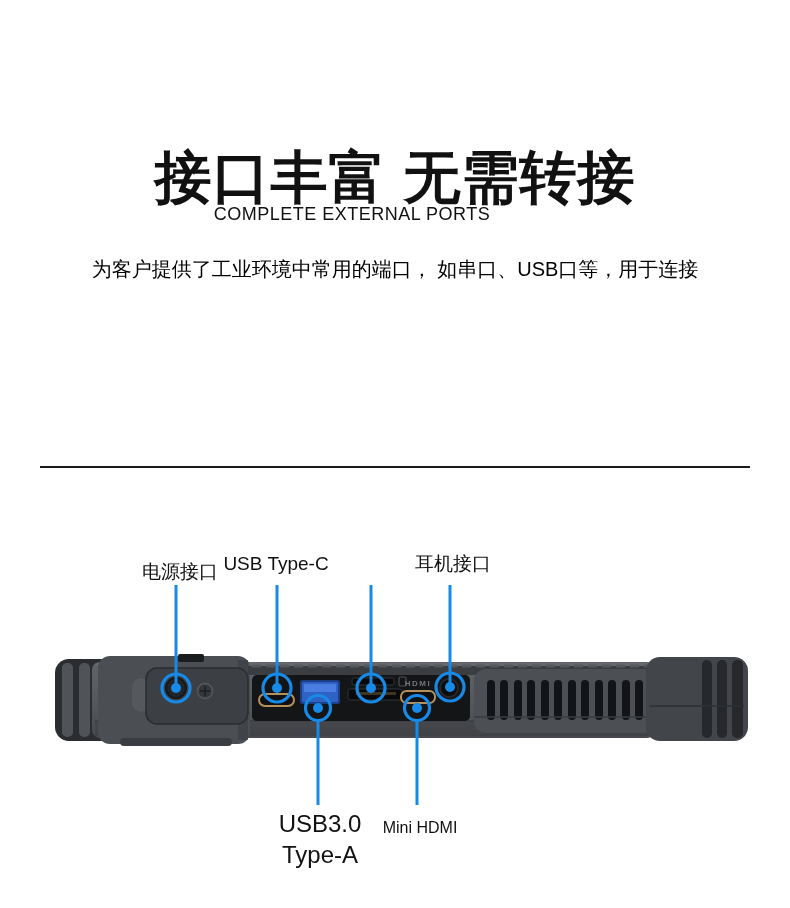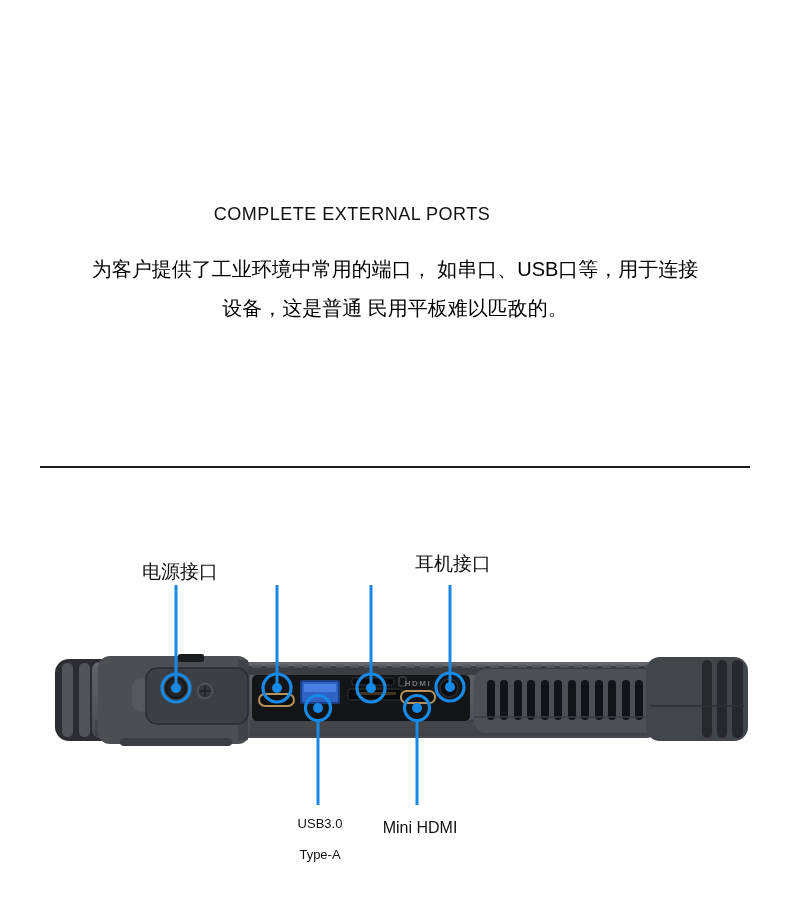--- a/index.html
+++ b/index.html
@@ -30,36 +30,36 @@
   .figure{position:absolute;top:490px;left:0;width:790px;height:418px;}
   .figure svg{position:absolute;top:0;left:0;display:block;}
   .callout-label{
     position:absolute;text-align:center;font-size:19px;line-height:28px;
     color:#111;white-space:nowrap;
   }
   .lbl-power{left:130px;top:60px;width:100px;margin-top:8px;}
   .lbl-usbc{left:212px;top:60px;width:128px;}
   .lbl-simtf{left:322px;top:32px;width:100px;}
   .lbl-headphone{left:403px;top:60px;width:100px;}
-  .lbl-usb3{left:268px;top:318px;width:104px;font-size:13px;line-height:31px;}
+  .lbl-usb3{left:268px;top:318px;width:104px;font-size:24px;line-height:31px;}
   .lbl-minihdmi{left:343px;top:324px;width:154px;font-size:16px;}
   .acc-line{stroke:var(--accent,#1789e6);stroke-width:3;}
   .acc-ring{stroke:var(--accent,#1789e6);stroke-width:3.2;fill:none;}
   .acc-dot{fill:var(--accent,#1789e6);}
 </style>
 </head>
 <body>
 
 <div class="page">
 
+  <h1 class="title">接口丰富 无需转接</h1>
   <div class="subtitle">COMPLETE EXTERNAL PORTS</div>
 
   <p class="desc">
     <span>为客户提供了工业环境中常用的端口， 如串口、USB口等，用于连接</span><br>
-    <span>设备，这是普通 民用平板难以匹敌的。</span>
   </p>
 
   <hr class="divider">
 
   <div class="figure">
 
     <svg width="790" height="418" viewBox="0 0 790 418">
       <defs>
         <linearGradient id="bodyGrad" x1="0" y1="0" x2="0" y2="1">
           <stop offset="0" stop-color="#606368"></stop>
@@ -188,20 +188,21 @@
       </g>
       <g>
         <circle class="acc-ring" cx="417" cy="218" r="12.5"></circle>
         <circle class="acc-dot" cx="417" cy="218" r="5"></circle>
         <line class="acc-line" x1="417" y1="231" x2="417" y2="315"></line>
       </g>
     </svg>
 
     <div class="callout-label lbl-power">电源接口</div>
 
+    <div class="callout-label lbl-usbc">USB Type-C</div>
 
 
     <div class="callout-label lbl-headphone">耳机接口</div>
 
     <div class="callout-label lbl-usb3">
       <span>USB3.0</span><br>
       <span>Type-A</span>
     </div>
 
     <div class="callout-label lbl-minihdmi">Mini HDMI</div>

